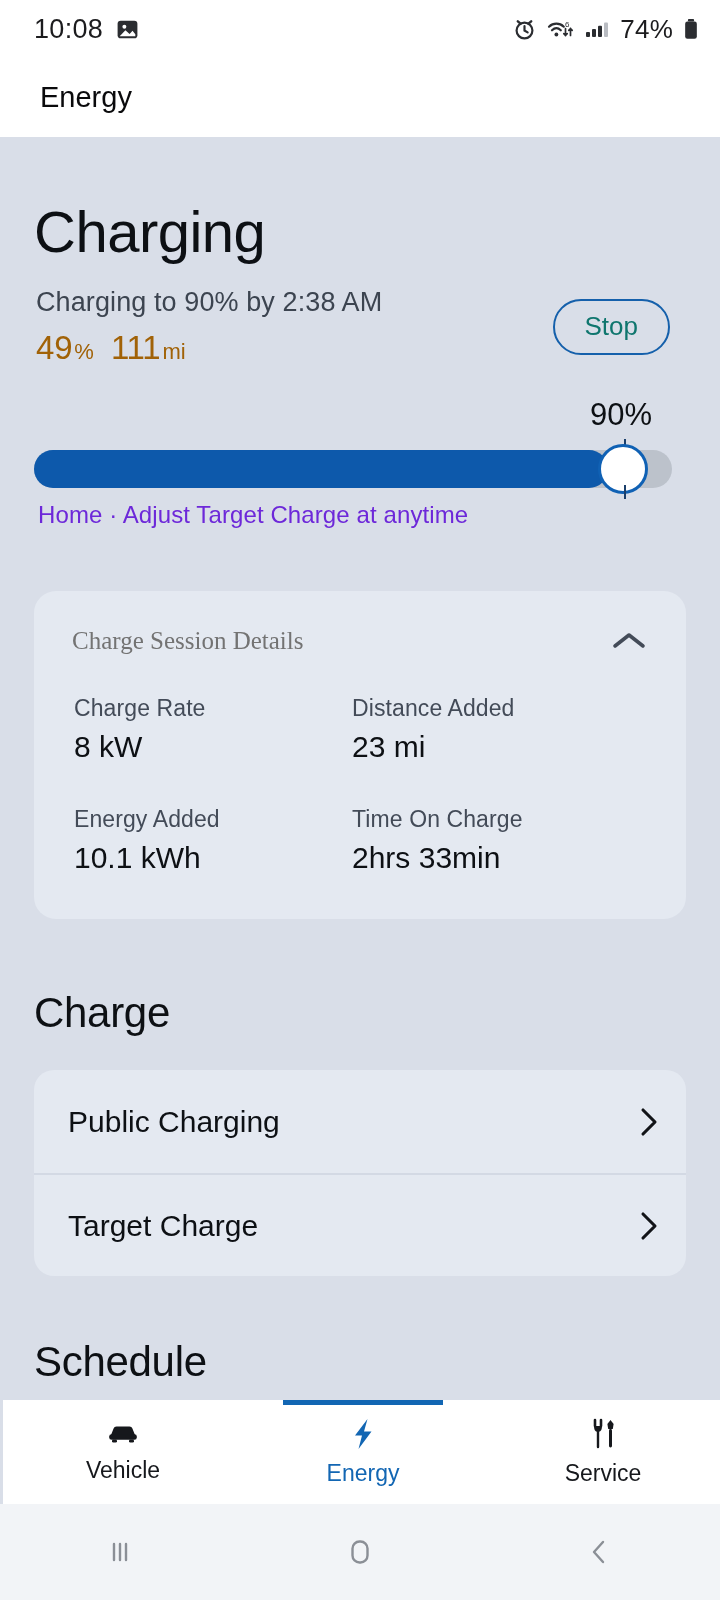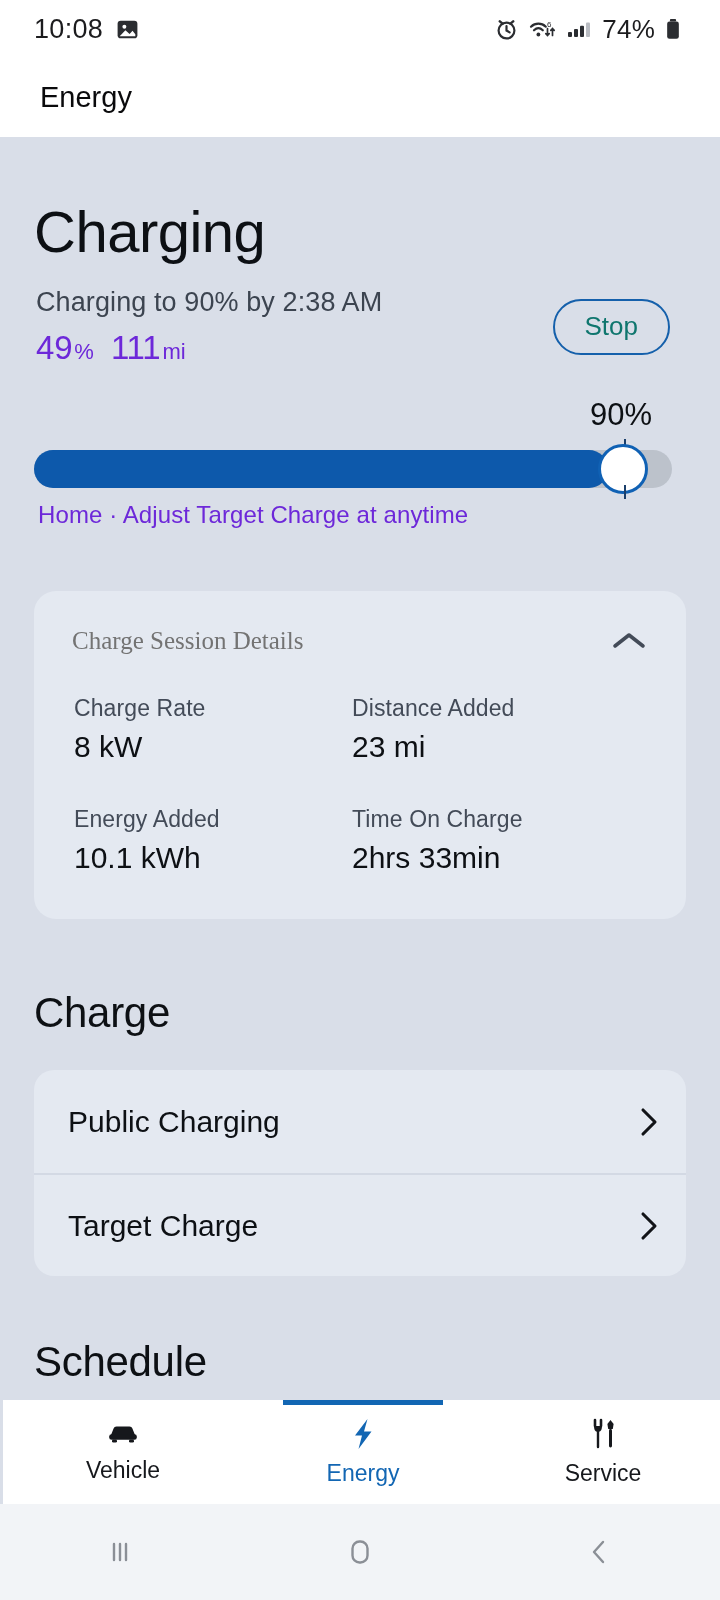--- a/index.html
+++ b/index.html
@@ -17,21 +17,21 @@
     flex-direction: column;
   }
 
   
   .statusbar {
     height: 58px;
     background: #ffffff;
     display: flex;
     align-items: center;
     justify-content: space-between;
-    padding: 0 38px 0 34px;
+    padding: 0 20px 0 34px;
     flex: none;
   }
   .sb-left { display: flex; align-items: center; gap: 12px; }
   .sb-clock { font-size: 27px; color: #1c1c1e; letter-spacing: .3px; }
   .sb-right { display: flex; align-items: center; gap: 9px; }
   .sb-batt-text { font-size: 26px; color: #1c1c1e; letter-spacing: .2px; }
   svg { display: block; }
 
   
   .appbar {
@@ -71,21 +71,21 @@
   .sub-line {
     font-size: 27px;
     color: #3c4450;
     letter-spacing: .1px;
   }
   .metrics {
     margin-top: 11px;
     display: flex;
     align-items: baseline;
     gap: 17px;
-    color: #6d28d9;
+    color: #a16207;
   }
   .m-num { font-size: 33px; letter-spacing: -.2px; }
   .m-unit { font-size: 22px; margin-left: 2px; }
 
   .stop-btn {
     margin-top: 12px;
     margin-right: 16px;
     border: 2px solid #1560ab;
     color: #0f766e;
     background: transparent;

